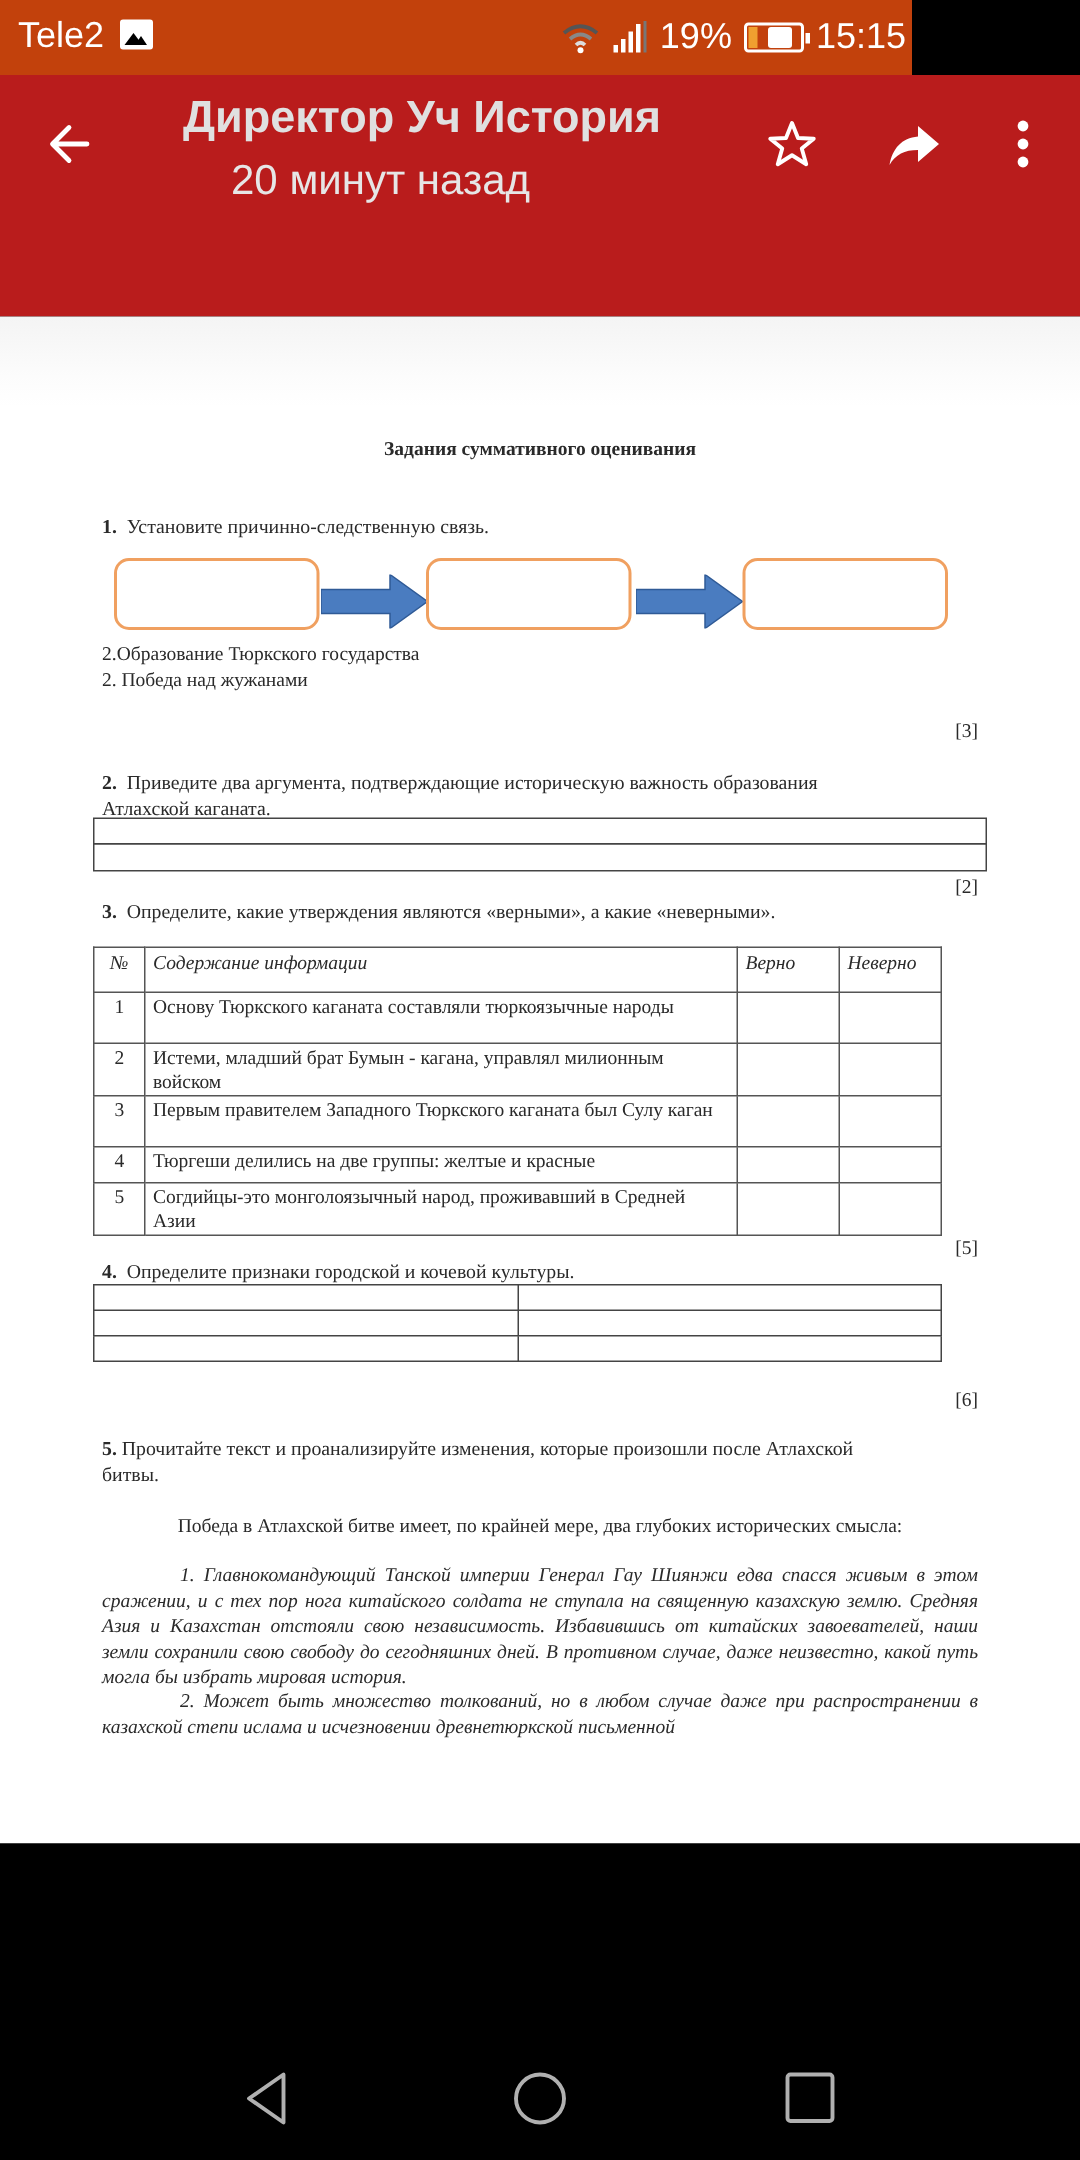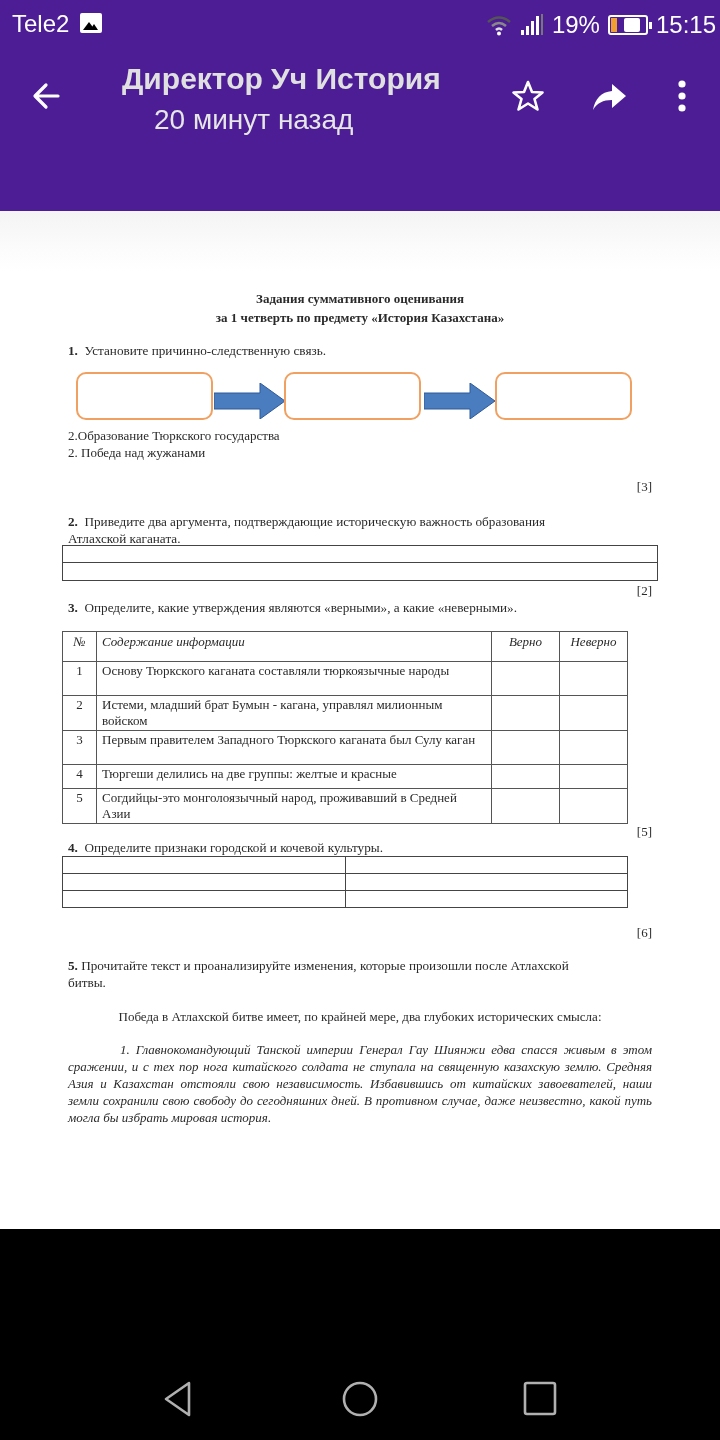--- a/index.html
+++ b/index.html
@@ -1,36 +1,36 @@
 <!DOCTYPE html>
 <html><head>
 <meta charset="utf-8">
 <style>
   * { box-sizing: border-box; margin: 0; padding: 0; }
   html, body { width: 720px; height: 1440px; background: #000; overflow: hidden; }
   body { position: relative; font-family: "Liberation Sans", sans-serif; color: #fff; }
 
   
-  .status-bar { position: absolute; top: 0; left: 0; width: 720px; height: 50px; background: #4c1d95; }
+  .status-bar { position: absolute; top: 0; left: 0; width: 608px; height: 50px; background: #c2410c; }
   .carrier { position: absolute; left: 12px; top: 10px; font-size: 24px; color: #fff; }
   .gallery-icon { position: absolute; left: 80px; top: 13px; width: 22px; height: 20px; background: #fff; border-radius: 2px; overflow: hidden; }
   .gallery-icon::after { content: ""; position: absolute; left: 3px; bottom: 3px; width: 0; height: 0;
     border-left: 6px solid transparent; border-right: 6px solid transparent; border-bottom: 8px solid #000; }
   .gallery-icon::before { content: ""; position: absolute; left: 10px; bottom: 3px; width: 0; height: 0;
     border-left: 4px solid transparent; border-right: 4px solid transparent; border-bottom: 6px solid #000; }
   .status-right { position: absolute; right: 4px; top: 10px; height: 30px; display: flex; align-items: center; gap: 8px; font-size: 24px; }
   .wifi-icon { width: 26px; height: 22px; position: relative; }
   .wifi-icon svg, .signal-icon svg { display: block; }
   .battery-icon { width: 40px; height: 20px; border: 2px solid #fff; border-radius: 3px; position: relative; }
   .battery-icon::after { content: ""; position: absolute; right: -6px; top: 5px; width: 3px; height: 7px; background: #fff; }
   .battery-fill { position: absolute; left: 1px; top: 1px; bottom: 1px; background: #f0a030; }
   .battery-leaf { position: absolute; left: 14px; top: 1px; width: 16px; height: 14px; background: #fff; border-radius: 2px; }
 
   
-  .app-bar { position: absolute; top: 50px; left: 0; width: 720px; height: 161px; background: #4c1d95; }
+  .app-bar { position: absolute; top: 50px; left: 0; width: 720px; height: 161px; background: #b91c1c; }
   .back-button { position: absolute; left: 24px; top: 22px; width: 48px; height: 48px; cursor: pointer; }
   .title { position: absolute; left: 122px; top: 12px; font-size: 30px; font-weight: bold; color: #e0e0e0; }
   .subtitle { position: absolute; left: 122px; top: 54px; font-size: 28px; color: #e6e6e6; margin-left: 32px; }
   .action { position: absolute; top: 22px; width: 48px; height: 48px; cursor: pointer; display: flex; align-items: center; justify-content: center; }
   .star-button { left: 504px; }
   .share-button { left: 586px; }
   .more-button { left: 658px; }
 
   
   .doc-area { position: absolute; top: 211px; left: 0; width: 720px; height: 1018px;
@@ -47,21 +47,21 @@
 
   .list-item { position: absolute; left: 68px; font-size: 13px; }
 
   .answer-box { position: absolute; left: 62px; width: 596px; border: 1.5px solid #444; }
 
   table { border-collapse: collapse; }
   .tf-table { position: absolute; left: 62px; top: 420px; width: 566px; font-size: 13px; }
   .tf-table td, .tf-table th { border: 1px solid #555; vertical-align: top; padding: 1px 5px; font-weight: normal; text-align: left; line-height: 16px; }
   .tf-table th { font-style: italic; height: 30px; padding-top: 2px; }
   .tf-table td.num { text-align: center; width: 34px; }
-  .tf-table td.chk, .tf-table th.chk { width: 68px; text-align: center; }
+  .tf-table td.chk, .tf-table th.chk { width: 68px; }
   .tf-table tr.r2 td { height: 34px; }
   .tf-table tr.r1 td { height: 24px; }
 
   .culture-table { position: absolute; left: 62px; top: 645px; width: 566px; font-size: 13px; }
   .culture-table th, .culture-table td { border: 1px solid #444; font-weight: normal; height: 17px; line-height: 15px; }
   .culture-table th { font-style: italic; text-align: center; }
 
   .para { position: absolute; left: 68px; width: 584px; font-size: 13px; line-height: 17px; text-align: justify; }
   .italic { font-style: italic; }
 
@@ -129,21 +129,20 @@
       <circle cx="6" cy="18" r="3.6" fill="#fff"></circle>
       <circle cx="6" cy="30" r="3.6" fill="#fff"></circle>
     </svg>
   </div>
 </div>
 
 <div class="doc-area">
   <div class="doc">
     <div class="doc-title">
       <div>Задания суммативного оценивания</div>
-      <div>за 1 четверть по предмету «История Казахстана»</div>
     </div>
 
     <div class="q" style="top:132px;">
       <b>1.</b>&nbsp;
       <span>Установите причинно-следственную связь.</span>
     </div>
     <div class="flow-box" style="left:76px;width:137px;"></div>
     <svg class="flow-arrow" style="left:214px;" width="72" height="36" viewBox="0 0 72 36">
       <path d="M0 10 H46 V0 L71 18 L46 36 V26 H0 Z" fill="#4a7cc0" stroke="#2f5a96" stroke-width="1"></path>
     </svg>
@@ -234,20 +233,21 @@
       </table>
     <div class="mark" style="top:714px;">[6]</div>
 
     <div class="q" style="top:746px;line-height:17px;">
       <b>5.</b>
       <span>Прочитайте текст и проанализируйте изменения, которые произошли после Атлахской</span><br>
       <span>битвы.</span>
     </div>
     <div class="para" style="top:797px;text-align:center;">Победа в Атлахской битве имеет, по крайней мере, два глубоких исторических смысла:</div>
     <div class="para italic" style="top:830px;text-indent:52px;">1. Главнокомандующий Танской империи Генерал Гау Шиянжи едва спасся живым в этом сражении, и с тех пор нога китайского солдата не ступала на священную казахскую землю. Средняя Азия и Казахстан отстояли свою независимость. Избавившись от китайских завоевателей, наши земли сохранили свою свободу до сегодняшних дней. В противном случае, даже неизвестно, какой путь могла бы избрать мировая история.</div>
+    <div class="para italic" style="top:914px;text-indent:52px;">2. Может быть множество толкований, но в любом случае даже при распространении в казахской степи ислама и исчезновении древнетюркской письменной</div>
   </div>
 </div>
 
 <div class="nav-bar">
   <div class="nav-btn nav-back">
     <svg width="40" height="40" viewBox="0 0 40 40">
       <path d="M29 4 L6 20 L29 36 Z" stroke="#b0b0b0" stroke-width="2.6" fill="none" stroke-linejoin="round"></path>
     </svg>
   </div>
   <div class="nav-btn nav-home">

